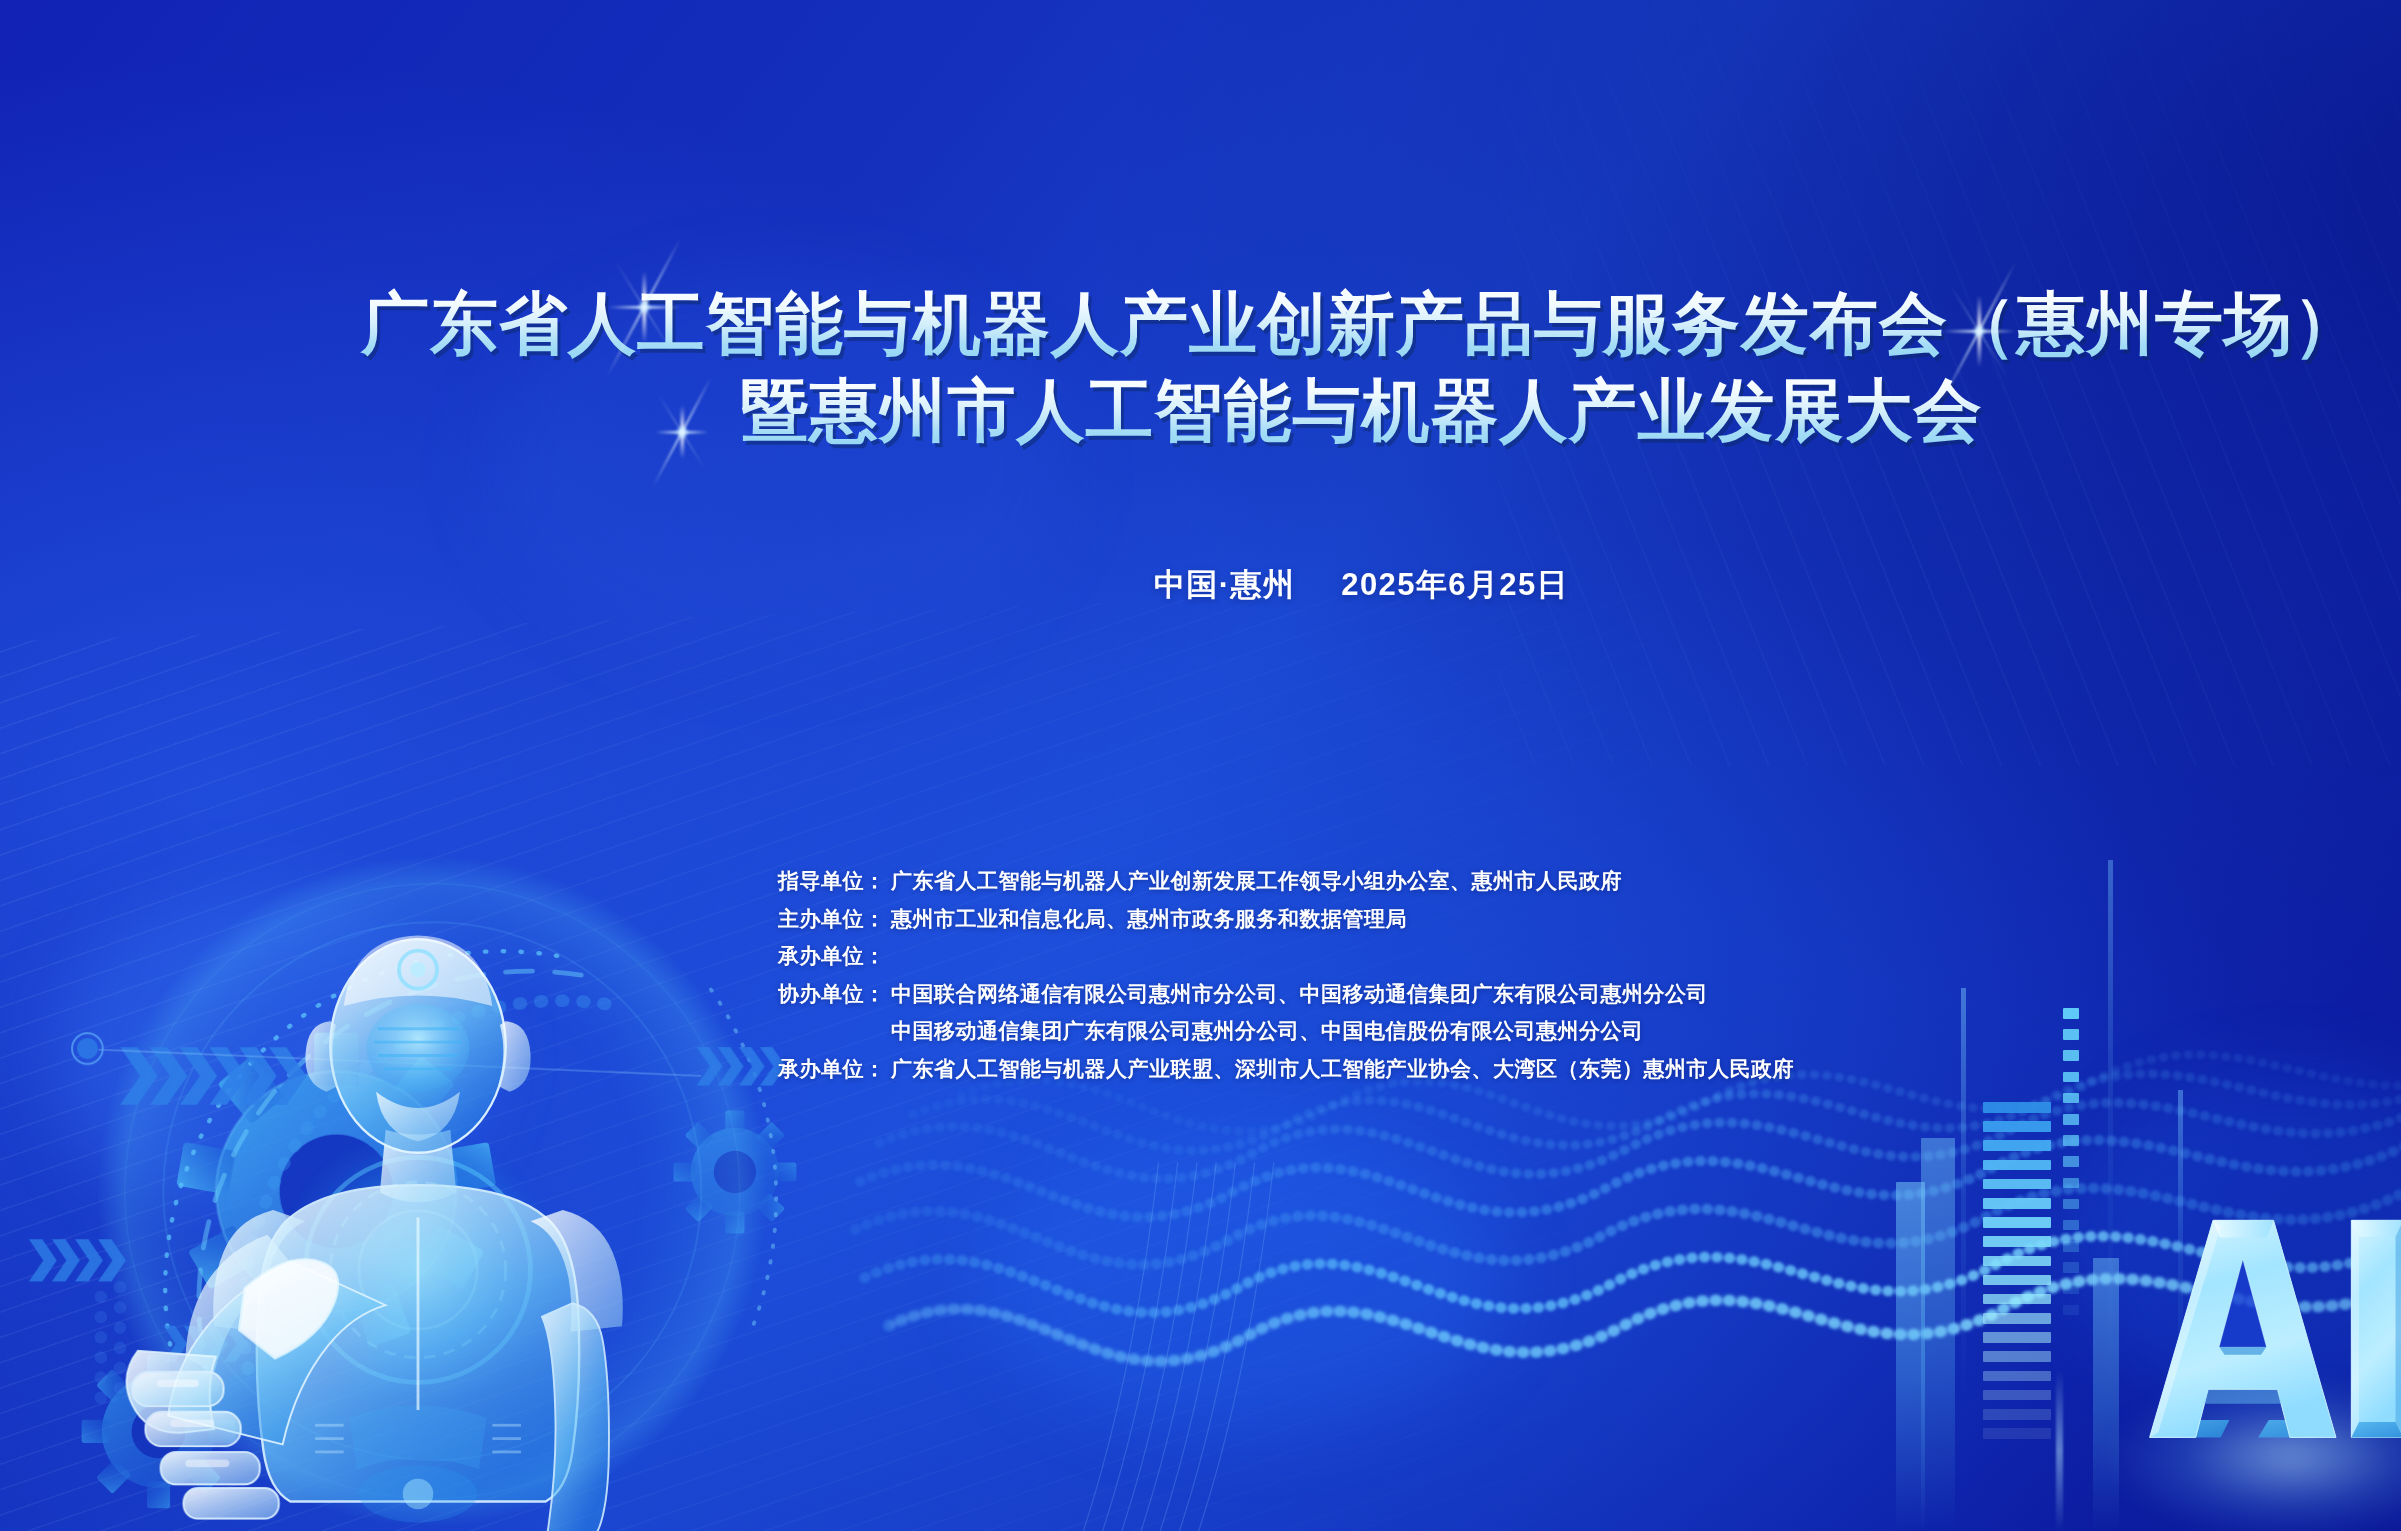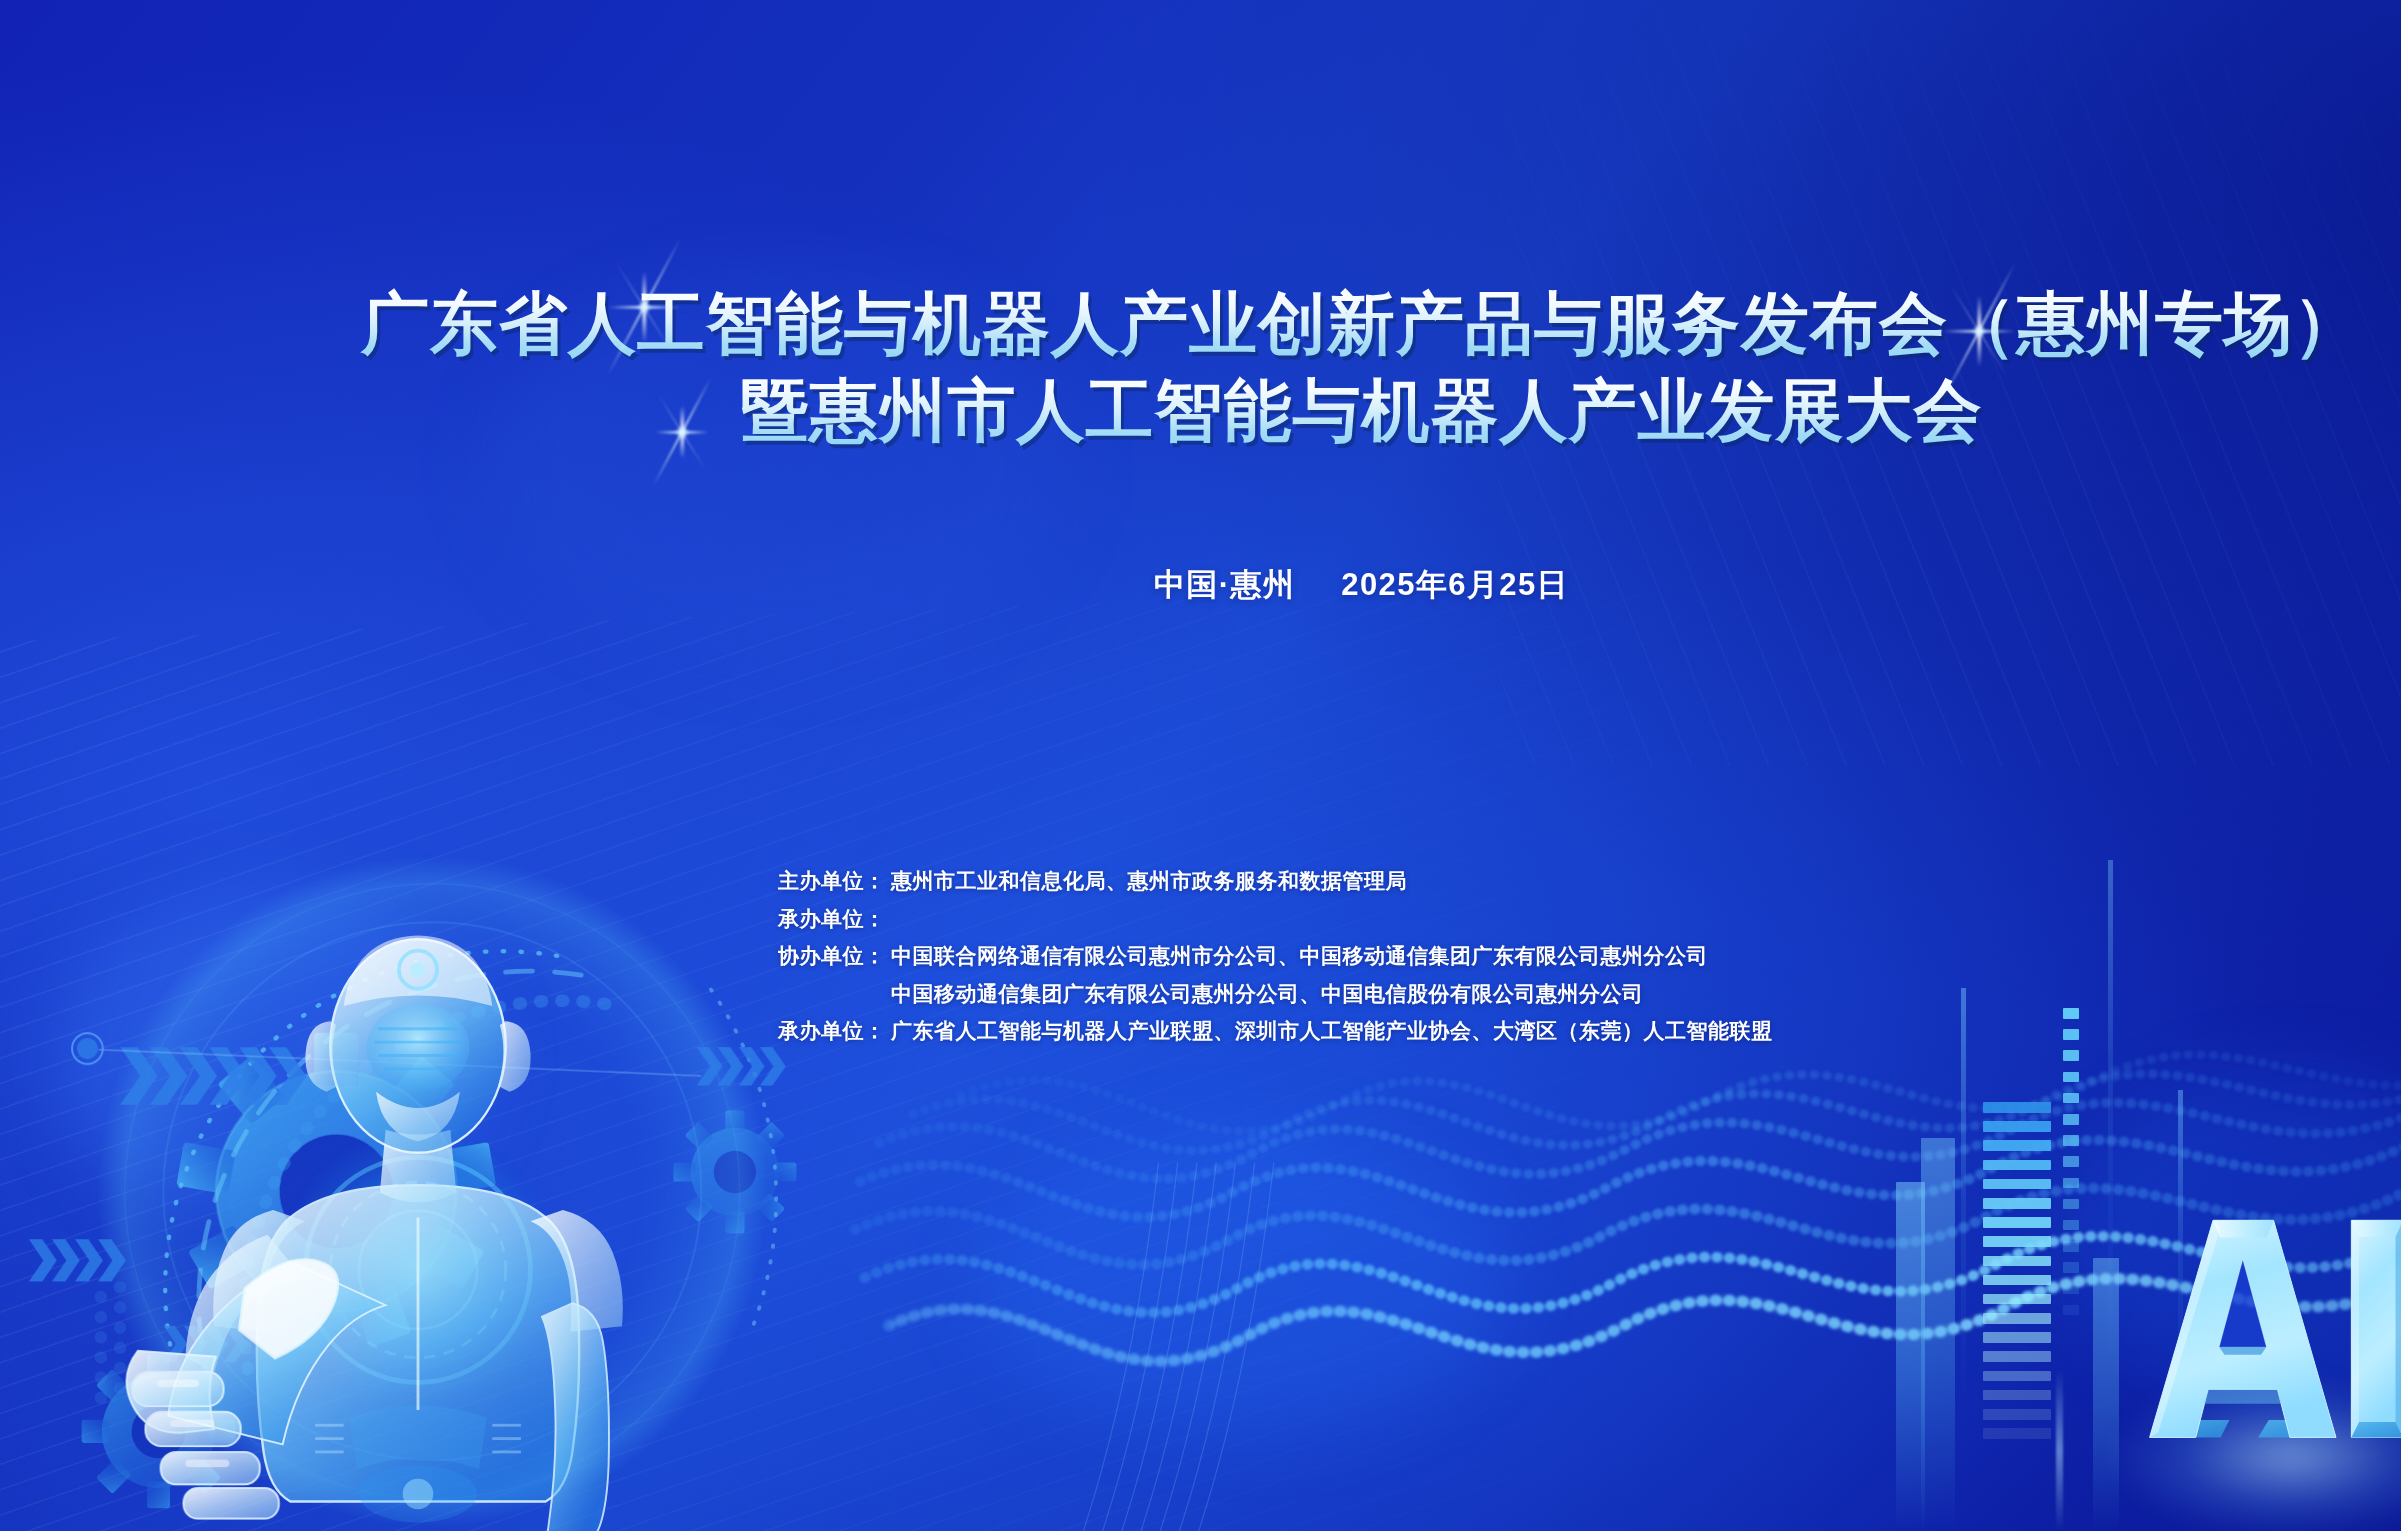--- a/index.html
+++ b/index.html
@@ -560,34 +560,38 @@
   </div>
 
   <div class="subtitle">
     <span>中国·惠州</span>
     <span class="sp"></span>
     <span>2025年6月25日</span>
   </div>
 
   <div class="orgblock" id="orgblock">
       <div class="orgrow">
+        <span class="orglabel">指导单位：</span>
+        <span class="orgvalue">广东省人工智能与机器人产业创新发展工作领导小组办公室、惠州市人民政府</span>
+      </div>
+      <div class="orgrow">
         <span class="orglabel">主办单位：</span>
         <span class="orgvalue">惠州市工业和信息化局、惠州市政务服务和数据管理局</span>
       </div>
       <div class="orgrow">
         <span class="orglabel">承办单位：</span>
       </div>
       <div class="orgrow">
         <span class="orglabel">协办单位：</span>
         <span class="orgvalue">中国联合网络通信有限公司惠州市分公司、中国移动通信集团广东有限公司惠州分公司</span>
       </div>
       <div class="orgrow cont">
         <span class="orglabel">协办单位：</span>
         <span class="orgvalue">中国移动通信集团广东有限公司惠州分公司、中国电信股份有限公司惠州分公司</span>
       </div>
       <div class="orgrow">
         <span class="orglabel">承办单位：</span>
-        <span class="orgvalue">广东省人工智能与机器人产业联盟、深圳市人工智能产业协会、大湾区（东莞）人工智能联盟</span>
+        <span class="orgvalue">广东省人工智能与机器人产业联盟、深圳市人工智能产业协会、大湾区（东莞）惠州市人民政府</span>
       </div>
     </div>
 
 </div>
 
 
 </body></html>

